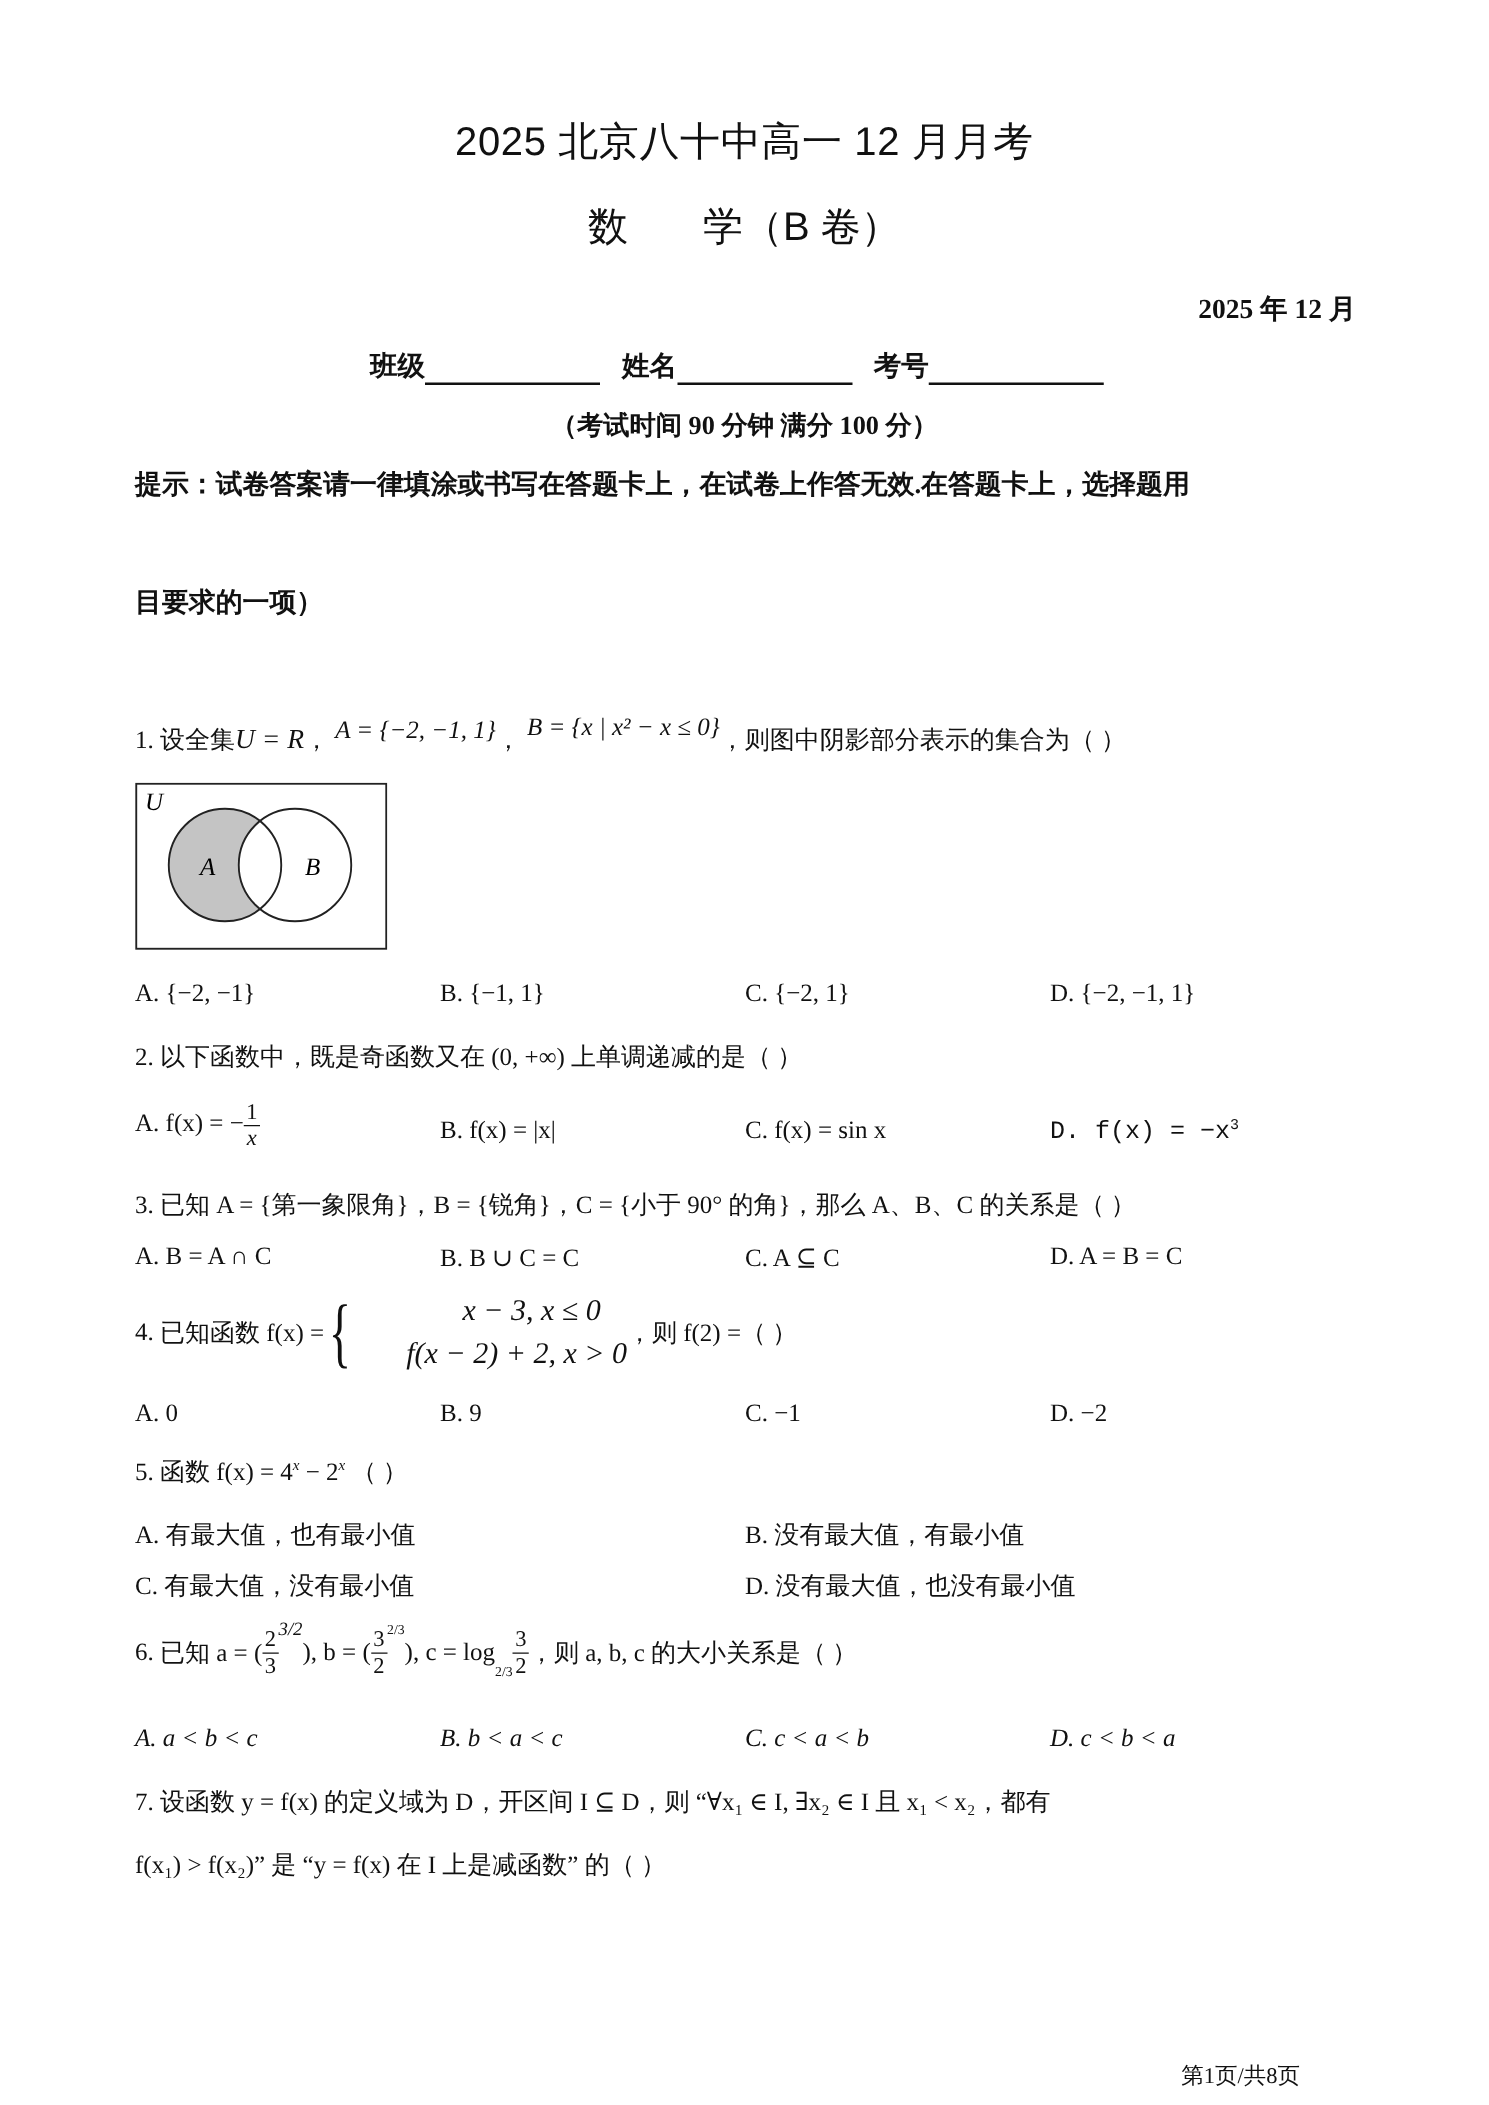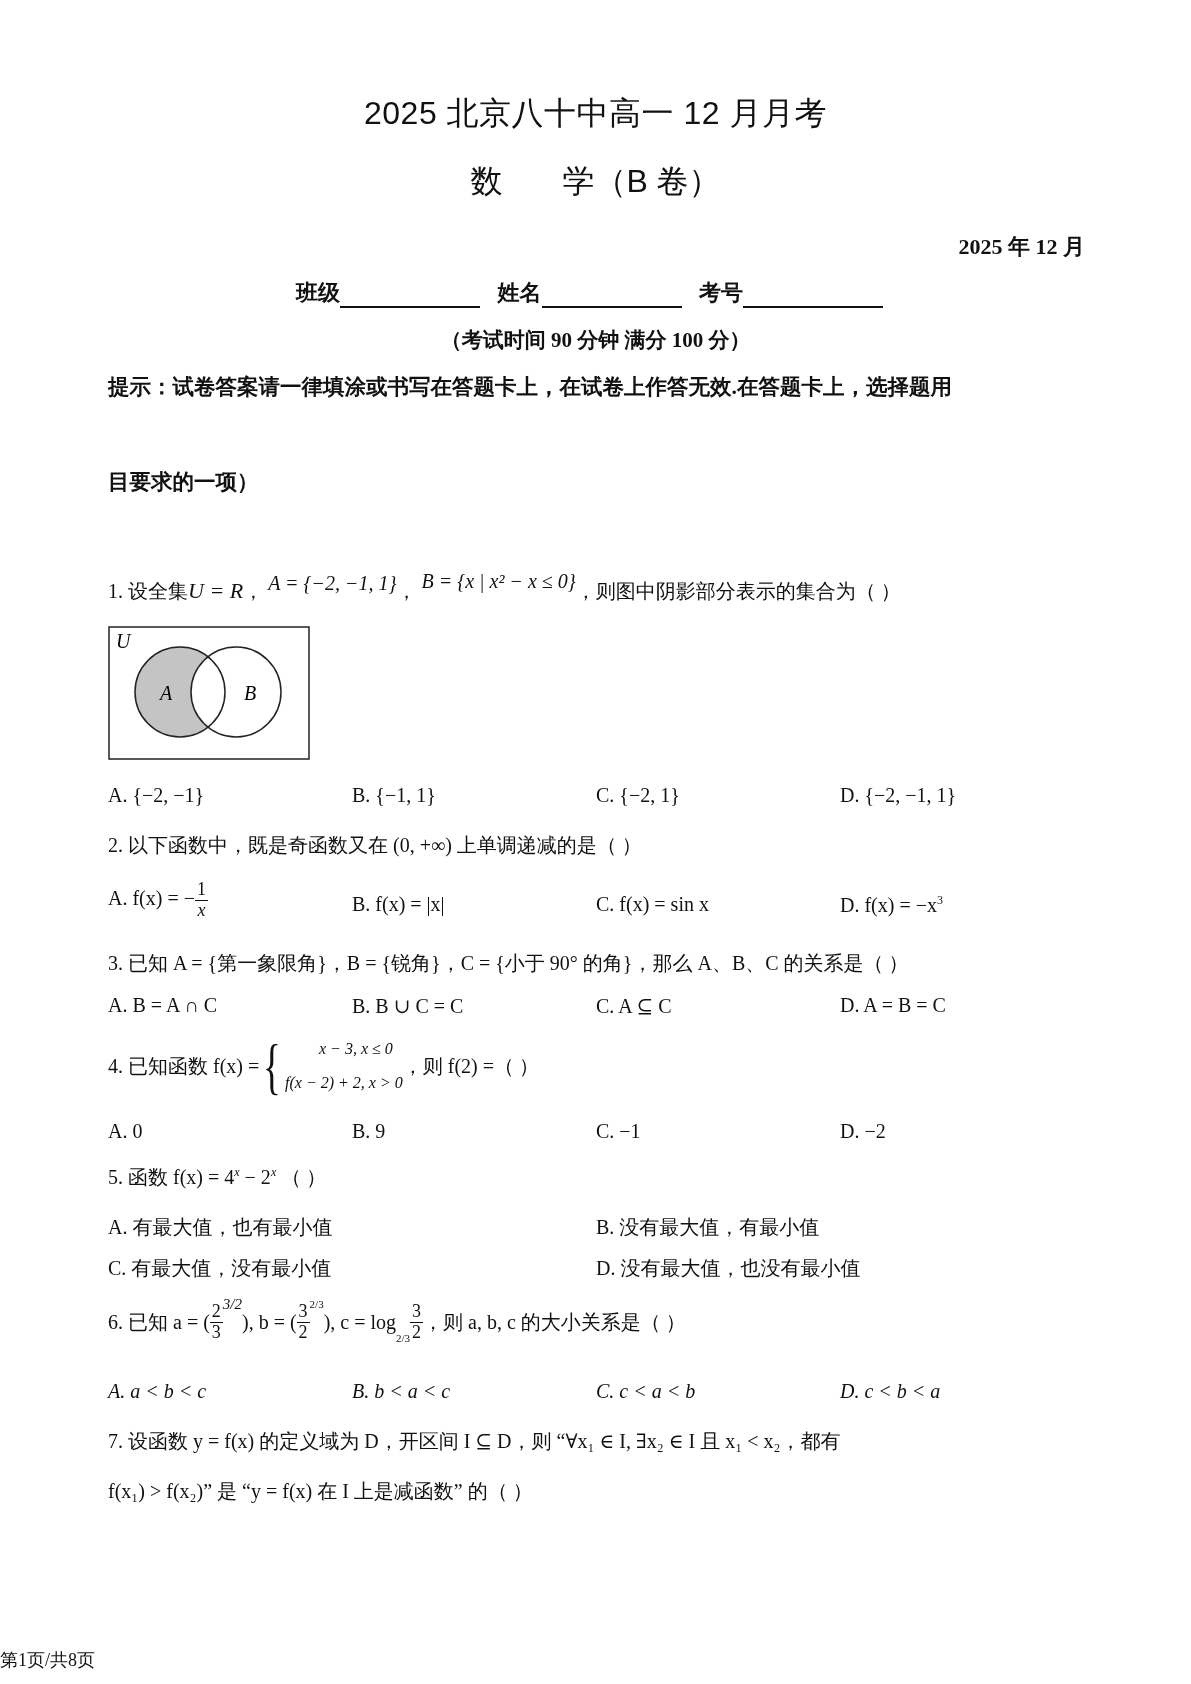--- a/index.html
+++ b/index.html
@@ -16,23 +16,23 @@
   .para { left: 108px; width: 990px; font-size: 21.5px; font-weight: bold; line-height: 47px; }
   .q { left: 108px; font-size: 20px; }
   .opt { font-size: 20px; }
   i.m { font-style: italic; }
   .frac { display: inline-block; vertical-align: middle; text-align: center; line-height: 1.1; font-size: 18px; }
   .frac .num { display: block; border-bottom: 1px solid #111; padding: 0 2px; }
   .frac .den { display: block; padding: 0 2px; }
   sup { font-size: 12px; }
   .brace-wrap { display: inline-flex; align-items: center; vertical-align: middle; }
   .bigbrace { font-size: 62px; line-height: 62px; font-weight: 100; transform: scaleX(0.6); display: inline-block; margin: 0 -2px; }
-  .cases { display: inline-block; font-size: 16px; line-height: 34px; }
+  .cases { display: inline-block; font-size: 24px; line-height: 34px; margin-left: 40px; }
   .cases div:first-child { text-align: center; padding-left: 24px; }
-  .footer { left: 0; width: 1040px; text-align: left; top: 1648px; font-size: 18px; }
+  .footer { left: 0; width: 1040px; text-align: right; top: 1648px; font-size: 18px; }
 </style>
 </head>
 <body>
 
 <div class="abs title">2025 北京八十中高一 12 月月考</div>
 <div class="abs subtitle">
   <span>数</span><span class="gap"></span><span>学（B 卷）</span>
 </div>
 <div class="abs date">2025 年 12 月</div>
 
@@ -83,21 +83,21 @@
 
 <div class="abs q" style="top:832px;">
   <span>2.</span>
   <span>以下函数中，既是奇函数又在 (0, +∞) 上单调递减的是（    ）</span>
 </div>
 <div class="abs opt" style="top:880px;left:108px;">
   <span>A. f(x) = −</span><span class="frac"><span class="num">1</span><span class="den" style="font-style:italic;">x</span></span>
 </div>
 <div class="abs opt" style="top:893px;left:352px;">B. f(x) = |x|</div>
 <div class="abs opt" style="top:893px;left:596px;">C. f(x) = sin x</div>
-<div class="abs opt" style="top:893px;left:840px;">
+<div class="abs opt" style="top:893px;left:840px;font-family:Liberation Mono, monospace;">
   <span>D. f(x) = −x</span><sup>3</sup>
 </div>
 
 <div class="abs q" style="top:950px;">
   <span>3.</span>
   <span>已知 A = {第一象限角}，B = {锐角}，C = {小于 90° 的角}，那么 A、B、C 的关系是（    ）</span>
 </div>
 <div class="abs opt" style="top:994px;left:108px;text-align:right;">A. B = A ∩ C</div>
 <div class="abs opt" style="top:994px;left:352px;">B. B ∪ C = C</div>
 <div class="abs opt" style="top:994px;left:596px;">C. A ⊆ C</div>

